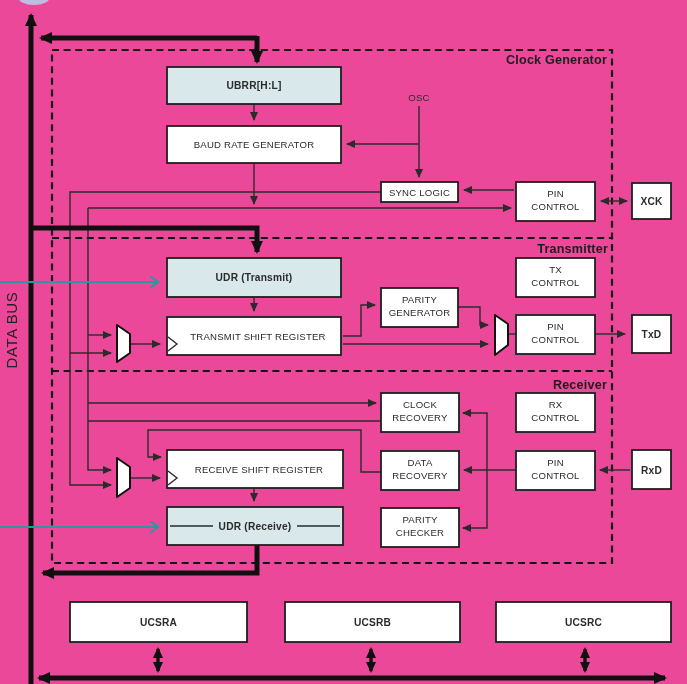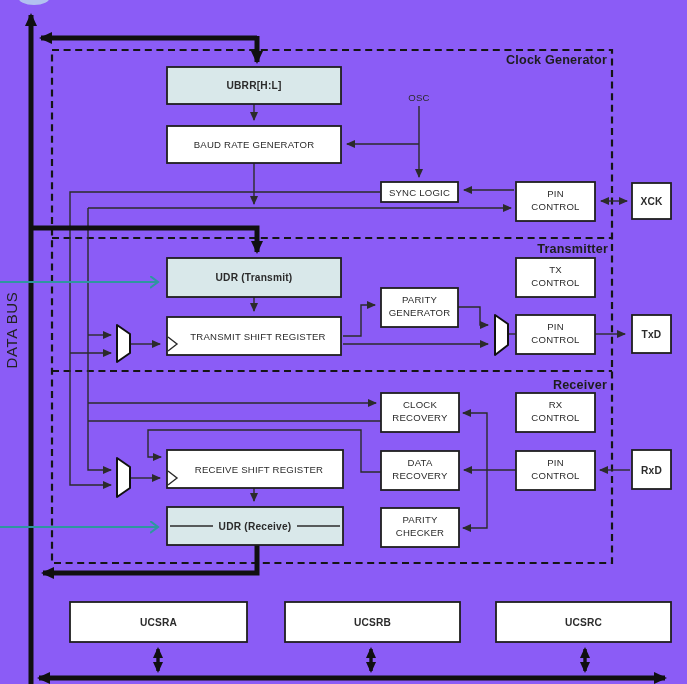--- a/index.html
+++ b/index.html
@@ -1,16 +1,16 @@
 <!DOCTYPE html>
 <html><head>
 <meta charset="utf-8">
 <style>
   html,body{margin:0;padding:0;background:#ffffff;}
-  .stage{position:relative;width:687px;height:684px;background:#8b5cf6;overflow:hidden;
+  .stage{position:relative;width:687px;height:684px;background:#ec4899;overflow:hidden;
          font-family:"Liberation Sans", sans-serif;}
   svg{position:absolute;left:0;top:0;}
   text{fill:#2b2b2b;font-family:"Liberation Sans", sans-serif;letter-spacing:.2px;}
   .lbl{font-size:9.6px;}
   .lblb{font-size:10.2px;font-weight:bold;}
   .sect{font-size:12.6px;font-weight:bold;fill:#1d1d1d;letter-spacing:.2px;}
   .buslbl{font-size:15px;fill:#222;letter-spacing:.6px;}
   .box{fill:#ffffff;stroke:#1f1f1f;stroke-width:1.8;}
   .boxhl{fill:#d9e8ea;stroke:#1f1f1f;stroke-width:1.8;}
   .wire{stroke:#2b2b2b;stroke-width:1.4;fill:none;}

